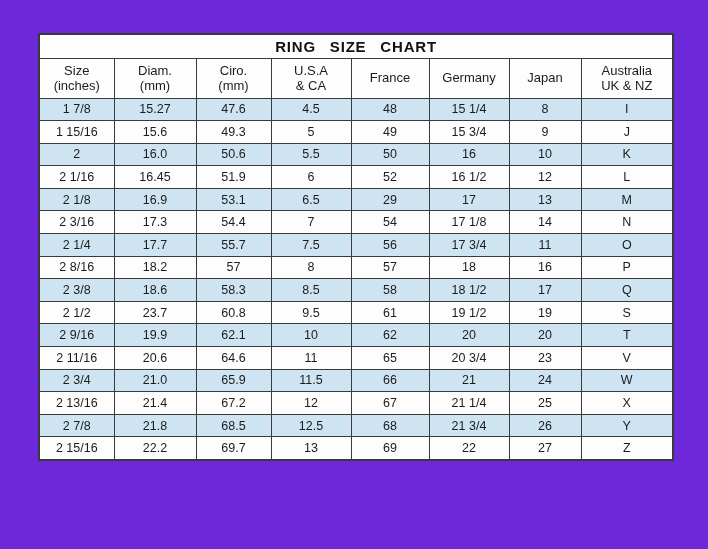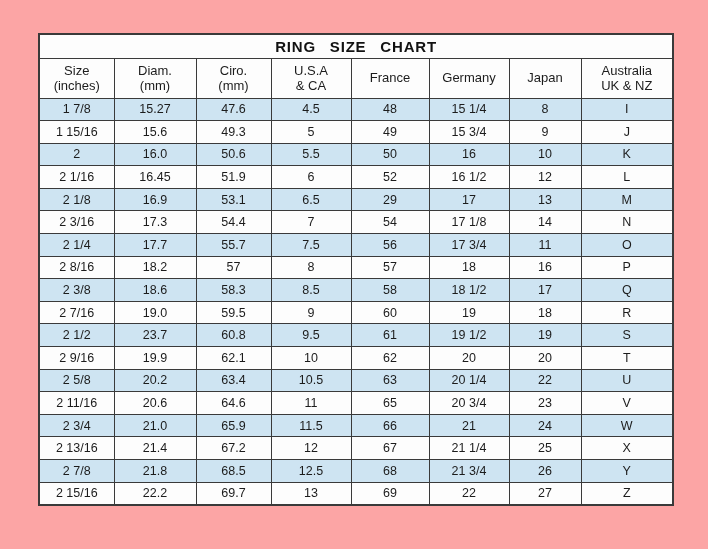--- a/index.html
+++ b/index.html
@@ -7,21 +7,21 @@
     margin: 0;
     padding: 0;
     background: #fbfbfb;
     font-family: "Liberation Sans", sans-serif;
     color: #1c1c1c;
   }
   .page {
     position: relative;
     width: 708px;
     height: 549px;
-    background: #fca5a5;
+    background: #6d28d9;
     overflow: hidden;
   }
   table.ring-chart {
     position: absolute;
     left: 38px;
     top: 33px;
     width: 634px;
     border-collapse: collapse;
     table-layout: fixed;
     border: 2px solid #3a3a3a;
@@ -194,60 +194,40 @@
           <td>2 3/8</td>
           <td>18.6</td>
           <td>58.3</td>
           <td>8.5</td>
           <td>58</td>
           <td>18 1/2</td>
           <td>17</td>
           <td>Q</td>
         </tr>
         <tr>
-          <td>2 7/16</td>
-          <td>19.0</td>
-          <td>59.5</td>
-          <td>9</td>
-          <td>60</td>
-          <td>19</td>
-          <td>18</td>
-          <td>R</td>
-        </tr>
-        <tr>
           <td>2 1/2</td>
           <td>23.7</td>
           <td>60.8</td>
           <td>9.5</td>
           <td>61</td>
           <td>19 1/2</td>
           <td>19</td>
           <td>S</td>
         </tr>
         <tr>
           <td>2 9/16</td>
           <td>19.9</td>
           <td>62.1</td>
           <td>10</td>
           <td>62</td>
           <td>20</td>
           <td>20</td>
           <td>T</td>
         </tr>
         <tr>
-          <td>2 5/8</td>
-          <td>20.2</td>
-          <td>63.4</td>
-          <td>10.5</td>
-          <td>63</td>
-          <td>20 1/4</td>
-          <td>22</td>
-          <td>U</td>
-        </tr>
-        <tr>
           <td>2 11/16</td>
           <td>20.6</td>
           <td>64.6</td>
           <td>11</td>
           <td>65</td>
           <td>20 3/4</td>
           <td>23</td>
           <td>V</td>
         </tr>
         <tr>

